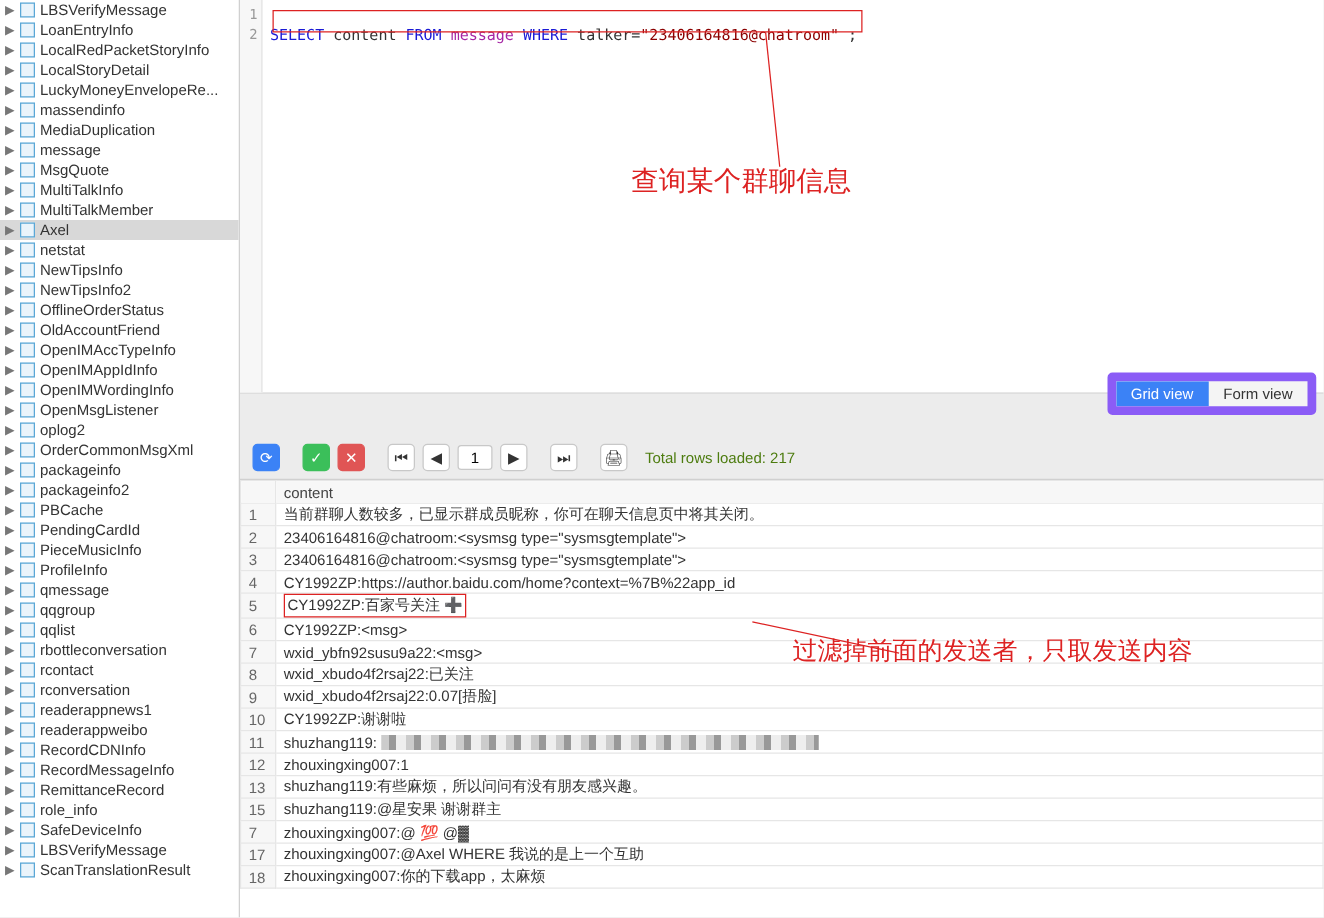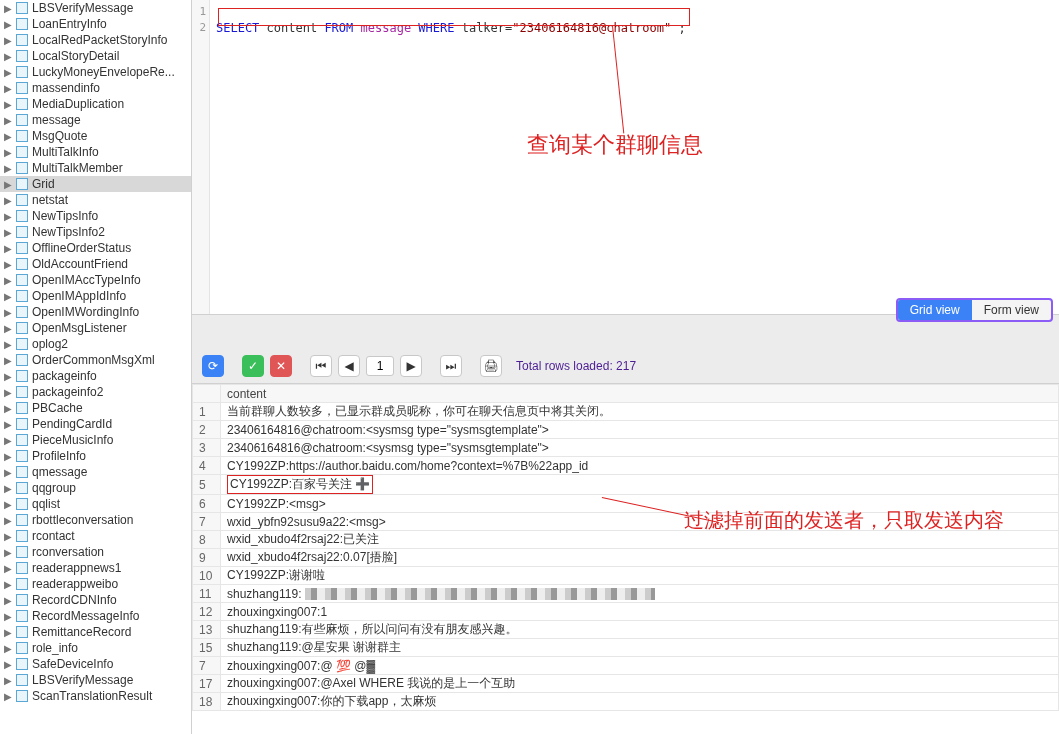--- a/index.html
+++ b/index.html
@@ -83,37 +83,37 @@
   position: absolute;
   top: 8px; left: 26px;
   width: 472px; height: 18px;
   border: 1.5px solid #d22;
   pointer-events: none;
 }
 .callout1 {
   position: absolute;
   color: #d22;
   font-size: 22px;
-  top: 130px; left: 335px;
+  top: 130px; left: 313px;
 }
 .callout1-line {
   position: absolute;
   left: 420px; top: 26px;
   width: 1px; height: 108px;
   border-left: 1px solid #d22;
   transform-origin: top left;
   transform: rotate(-6deg);
   pointer-events: none;
 }
 
 .splitter-bg { background: #ececec; height: 33px; position: relative; }
 .view-tabs {
   position: absolute; right: 6px; top: -17px;
   display: flex;
-  border: 2px solid #8b5cf6;
+  border: 7px solid #8b5cf6;
   border-radius: 4px;
   overflow: hidden;
   background: #f4f4f4;
 }
 .view-tab {
   padding: 3px 12px;
   font-size: 12px;
   cursor: pointer;
 }
 .view-tab.active { background: #3b82f6; color: #fff; }
@@ -139,21 +139,21 @@
 .tbtn.blue { background: #3b82f6; color:#fff; border-color:#3b82f6;}
 .tbtn.green { background:#3bbf5a; color:#fff; border-color:#3bbf5a;}
 .tbtn.red { background:#e05555; color:#fff; border-color:#e05555;}
 .page-input {
   width: 28px; height: 20px;
   border: 1px solid #c8c8c8;
   border-radius: 3px;
   text-align: center;
   font-size: 12px;
 }
-.total-label { font-size: 12px; color: #4c1d95; margin-left: 8px; text-align: center; }
+.total-label { font-size: 12px; color: #4d7c0f; margin-left: 8px; text-align: center; }
 
 .grid-area { flex: 1; background: #fff; overflow: auto; position: relative; }
 .grid-table { border-collapse: collapse; width: 100%; }
 .grid-table th, .grid-table td {
   border: 1px solid #e6e6e6;
   font-size: 12px;
   height: 18px;
   padding: 0 6px;
   text-align: left;
   white-space: nowrap;
@@ -162,21 +162,21 @@
 .rownum {
   width: 28px; text-align: center; background: #f7f7f7; color: #666;
 }
 .cell-box {
   display:inline-block; border:1.5px solid #d22; padding:0 2px;
 }
 .callout2 {
   position: absolute;
   color: #d22;
   font-size: 20px;
-  top: 123px; left: 492px;
+  top: 123px; left: 442px;
   background: transparent;
   z-index: 5;
 }
 .callout2-line {
   position: absolute;
   top: 113px; left: 410px;
   width: 120px; height: 18px;
   border-top: 1px solid #d22;
   transform-origin: top left;
   transform: rotate(12deg);
@@ -245,21 +245,21 @@
         <span class="tree-label">MultiTalkInfo</span>
       </div>
       <div class="tree-row">
         <span class="tree-arrow">▶</span>
         <span class="tree-icon"></span>
         <span class="tree-label">MultiTalkMember</span>
       </div>
       <div class="tree-row selected">
         <span class="tree-arrow">▶</span>
         <span class="tree-icon"></span>
-        <span class="tree-label">Grid</span>
+        <span class="tree-label">Axel</span>
       </div>
       <div class="tree-row">
         <span class="tree-arrow">▶</span>
         <span class="tree-icon"></span>
         <span class="tree-label">netstat</span>
       </div>
       <div class="tree-row">
         <span class="tree-arrow">▶</span>
         <span class="tree-icon"></span>
         <span class="tree-label">NewTipsInfo</span>

